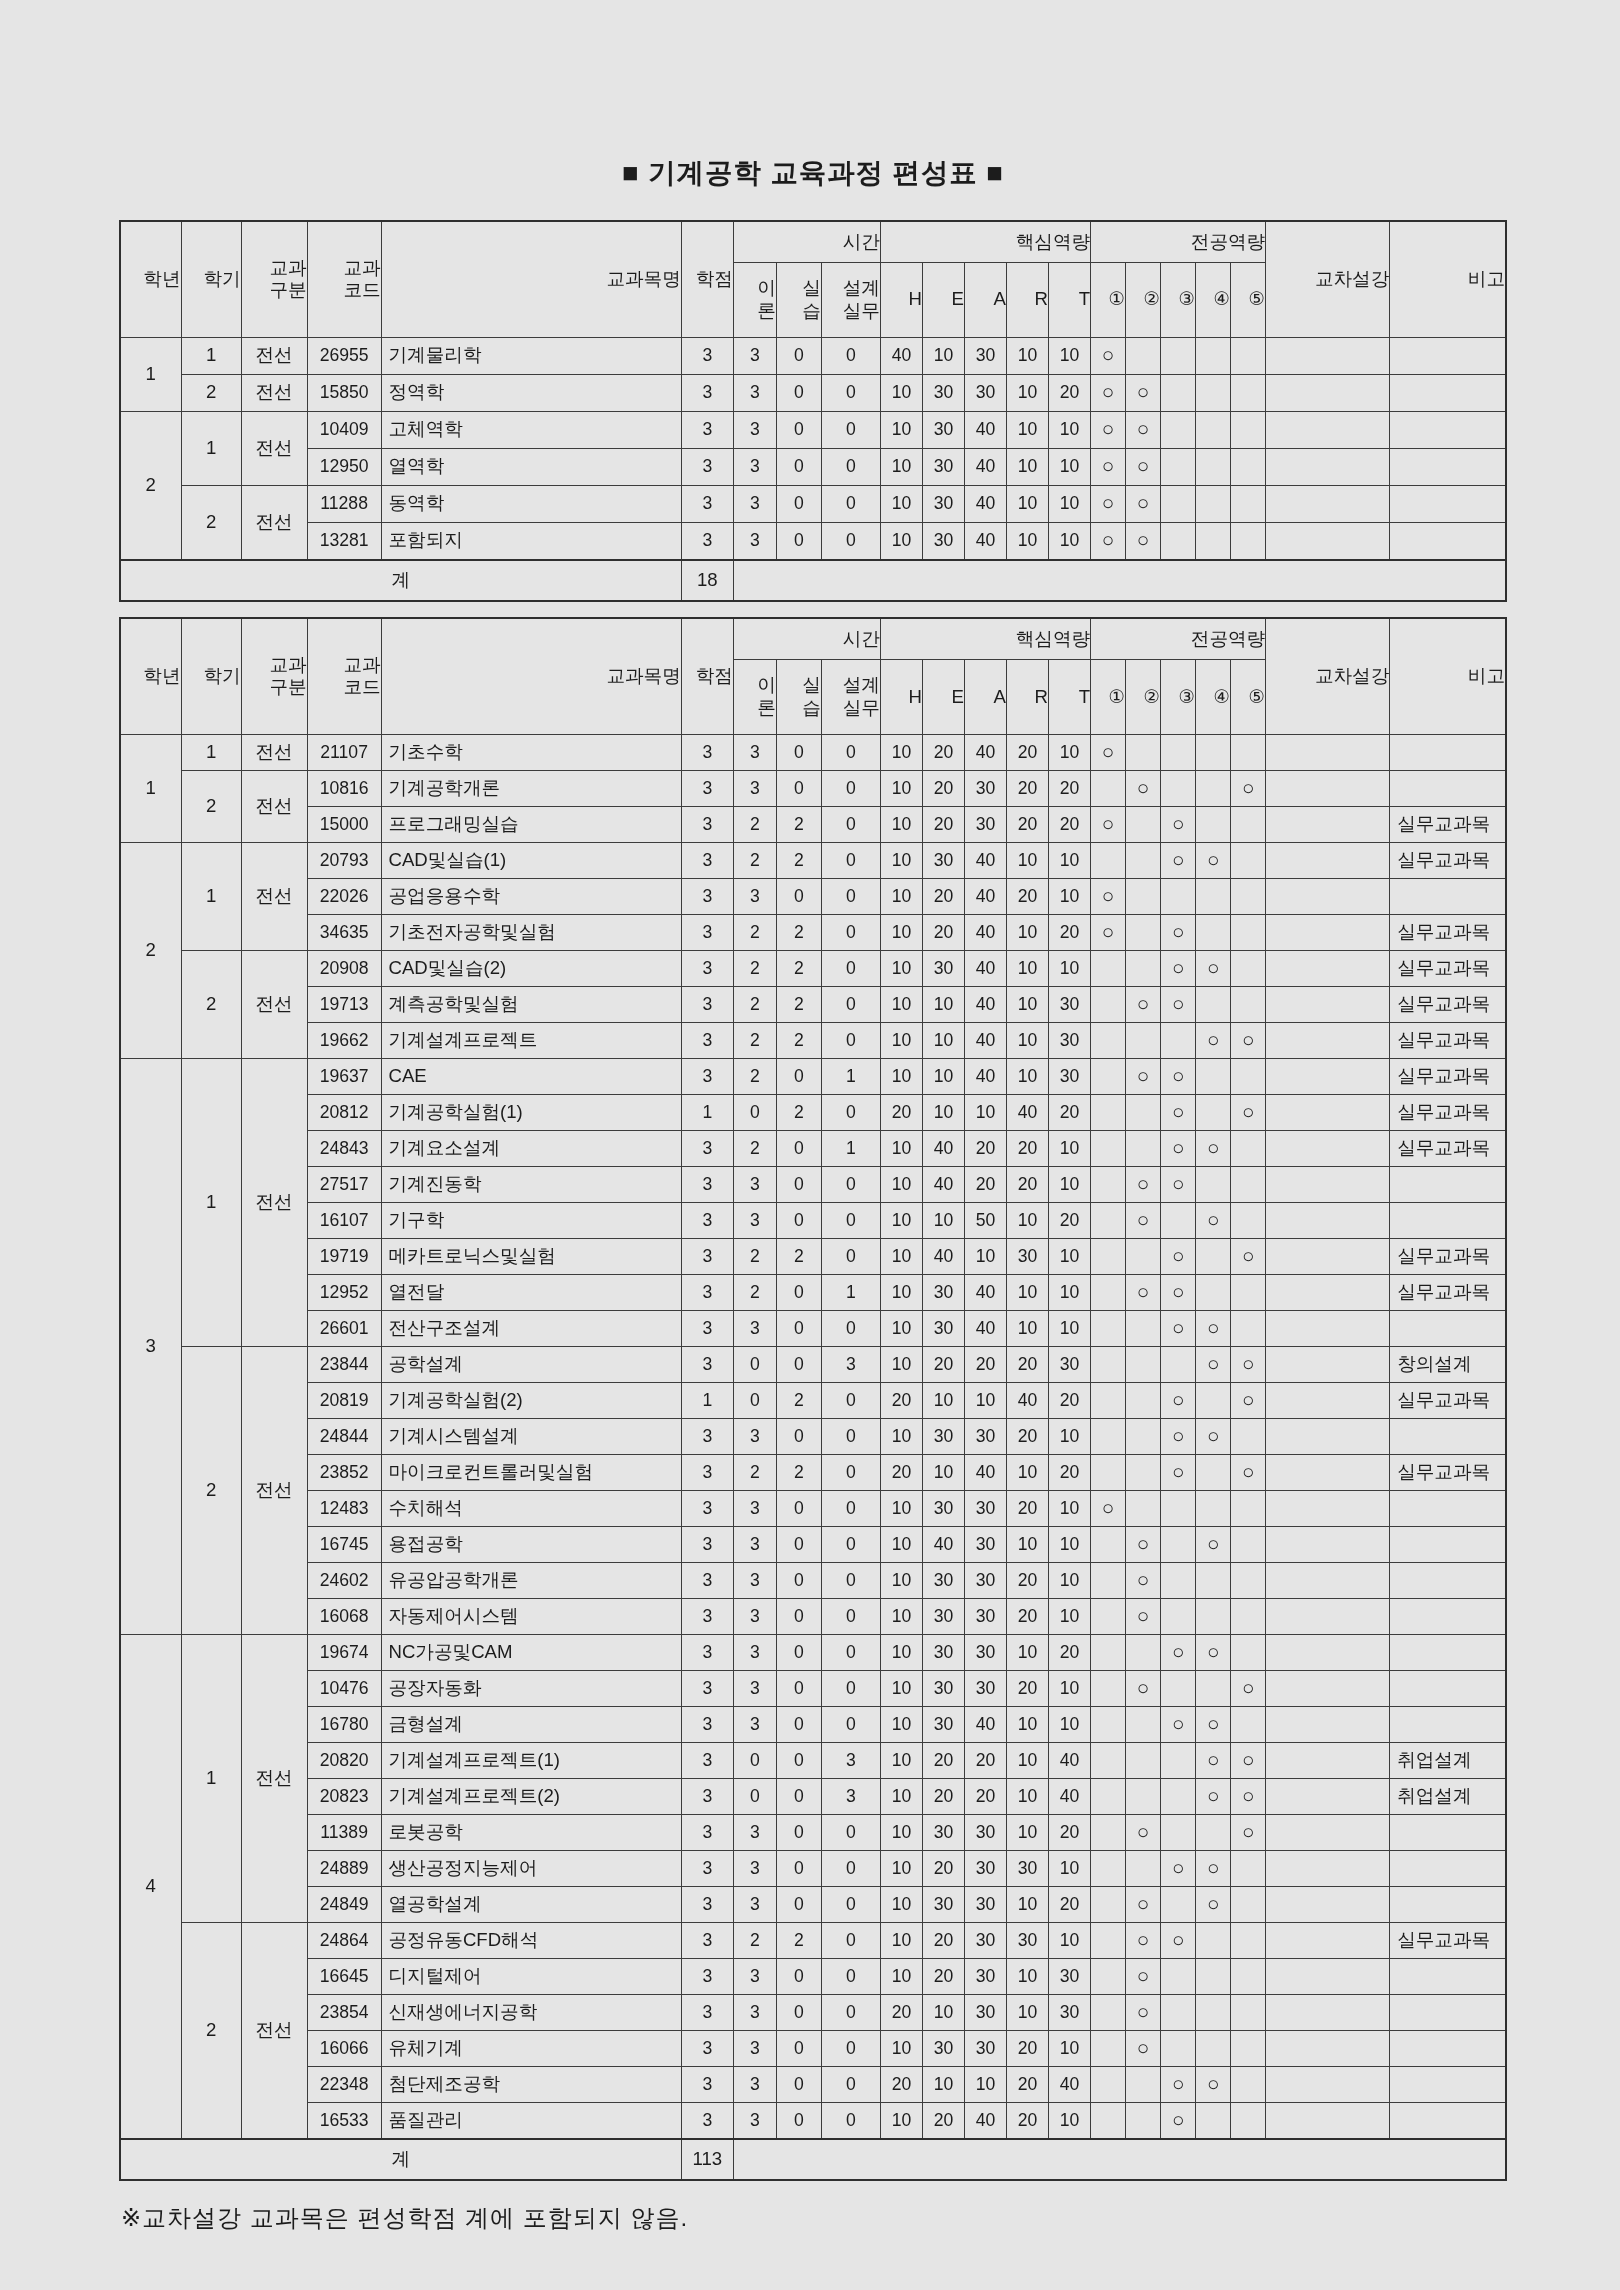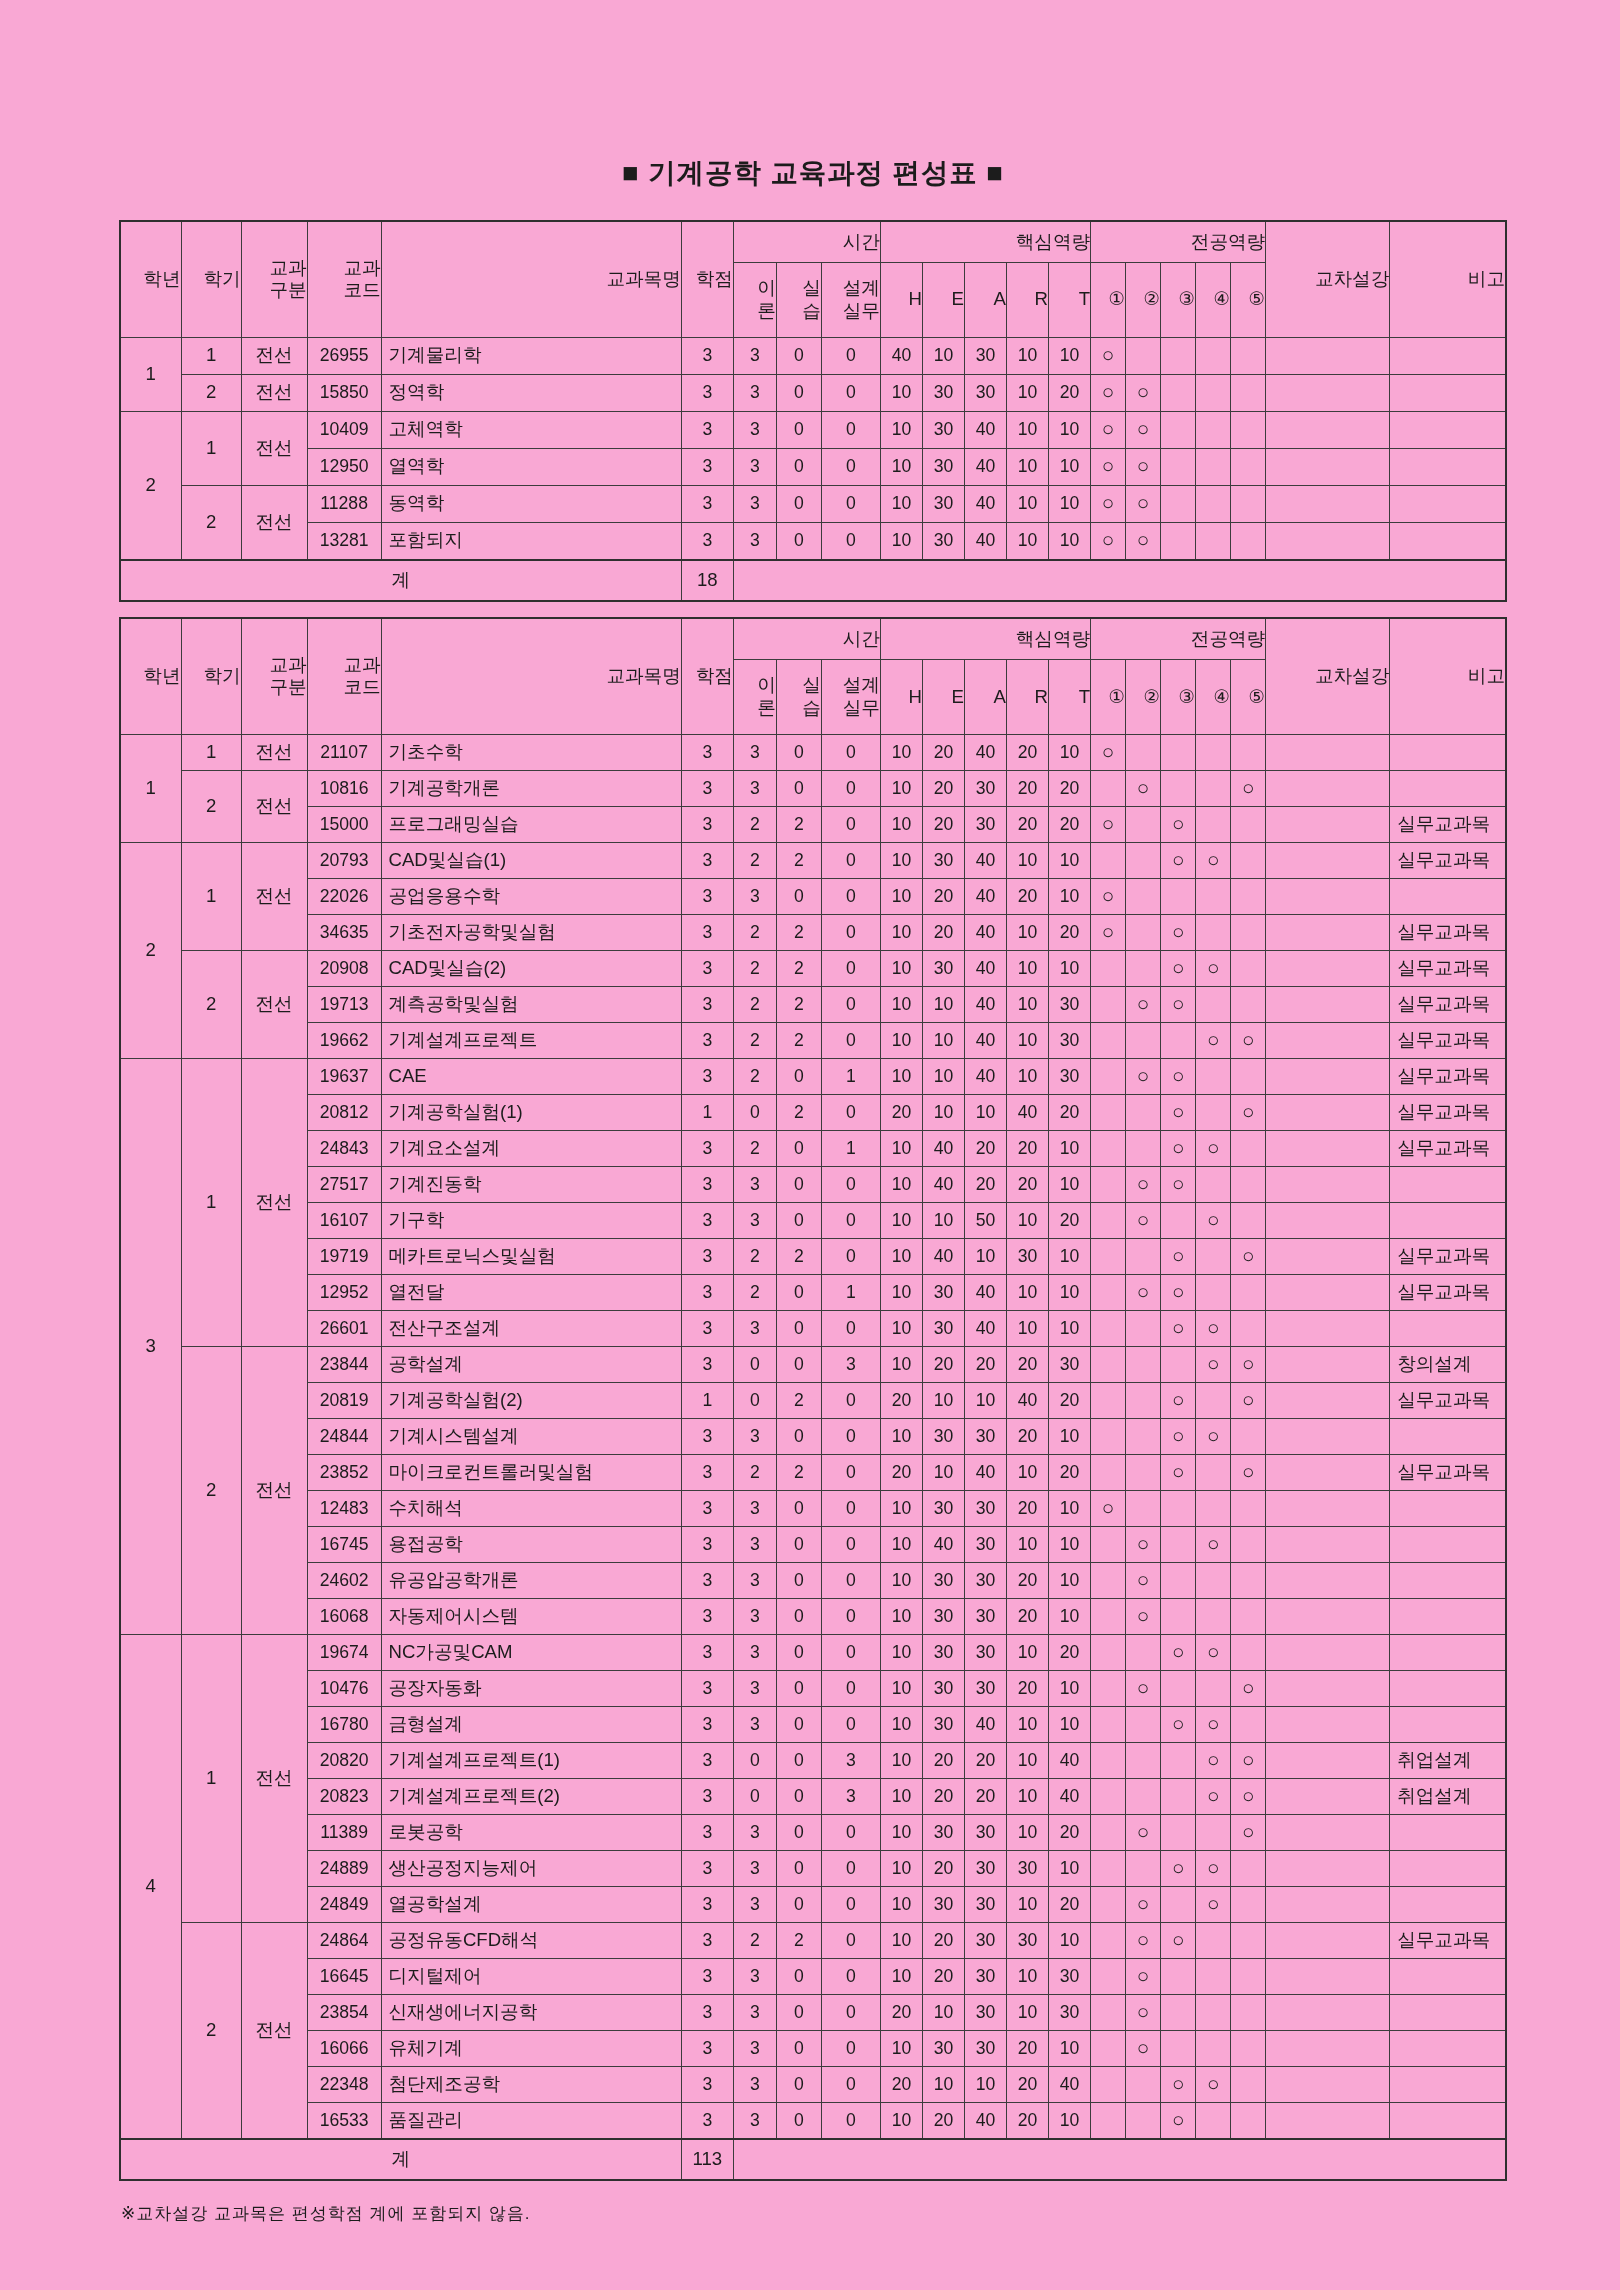--- a/index.html
+++ b/index.html
@@ -1,17 +1,17 @@
 <!DOCTYPE html>
 <html><head>
 <meta charset="utf-8">
 <style>
   html,body{margin:0;padding:0;background:#ffffff;}
   .page{
-    width:1620px;height:2291px;background:#f9a8d4;box-sizing:border-box;
+    width:1620px;height:2291px;background:#e5e5e5;box-sizing:border-box;
     padding:155px 0 0 119px;position:relative;
     font-family:"Liberation Sans","DejaVu Sans",sans-serif;color:#1c1c1c;
   }
   .title{
     width:1388px;text-align:center;font-size:27.4px;font-weight:bold;
     letter-spacing:1px;margin:0 0 29px 0;
   }
   table{
     border-collapse:collapse;table-layout:fixed;width:1388px;
     border:2px solid #2f2f2f;margin:0 0 15.7px 0;
@@ -23,21 +23,21 @@
   }
   thead th{white-space:pre-line;text-align:right;}
   thead tr.group-row{height:41px;}
   thead tr.sub-row th{height:74px;}
   tbody td{height:35px;}
   .t1 tbody td{height:36px;}
   td.left{text-align:left;padding-left:6.9px;}
   td.num{font-size:17.6px;}
   td.circle{font-size:20.6px;line-height:1;}
   tfoot td{height:39px;border-top:2px solid #2f2f2f;}
-  .footnote{font-size:17px;margin:21.6px 0 0 2px;letter-spacing:1px;}
+  .footnote{font-size:24px;margin:21.6px 0 0 2px;letter-spacing:1px;}
 </style>
 </head>
 <body>
 
 <div class="page">
 
   <h1 class="title">■ 기계공학 교육과정 편성표 ■</h1>
 
   <table class="t1">
     <colgroup>

